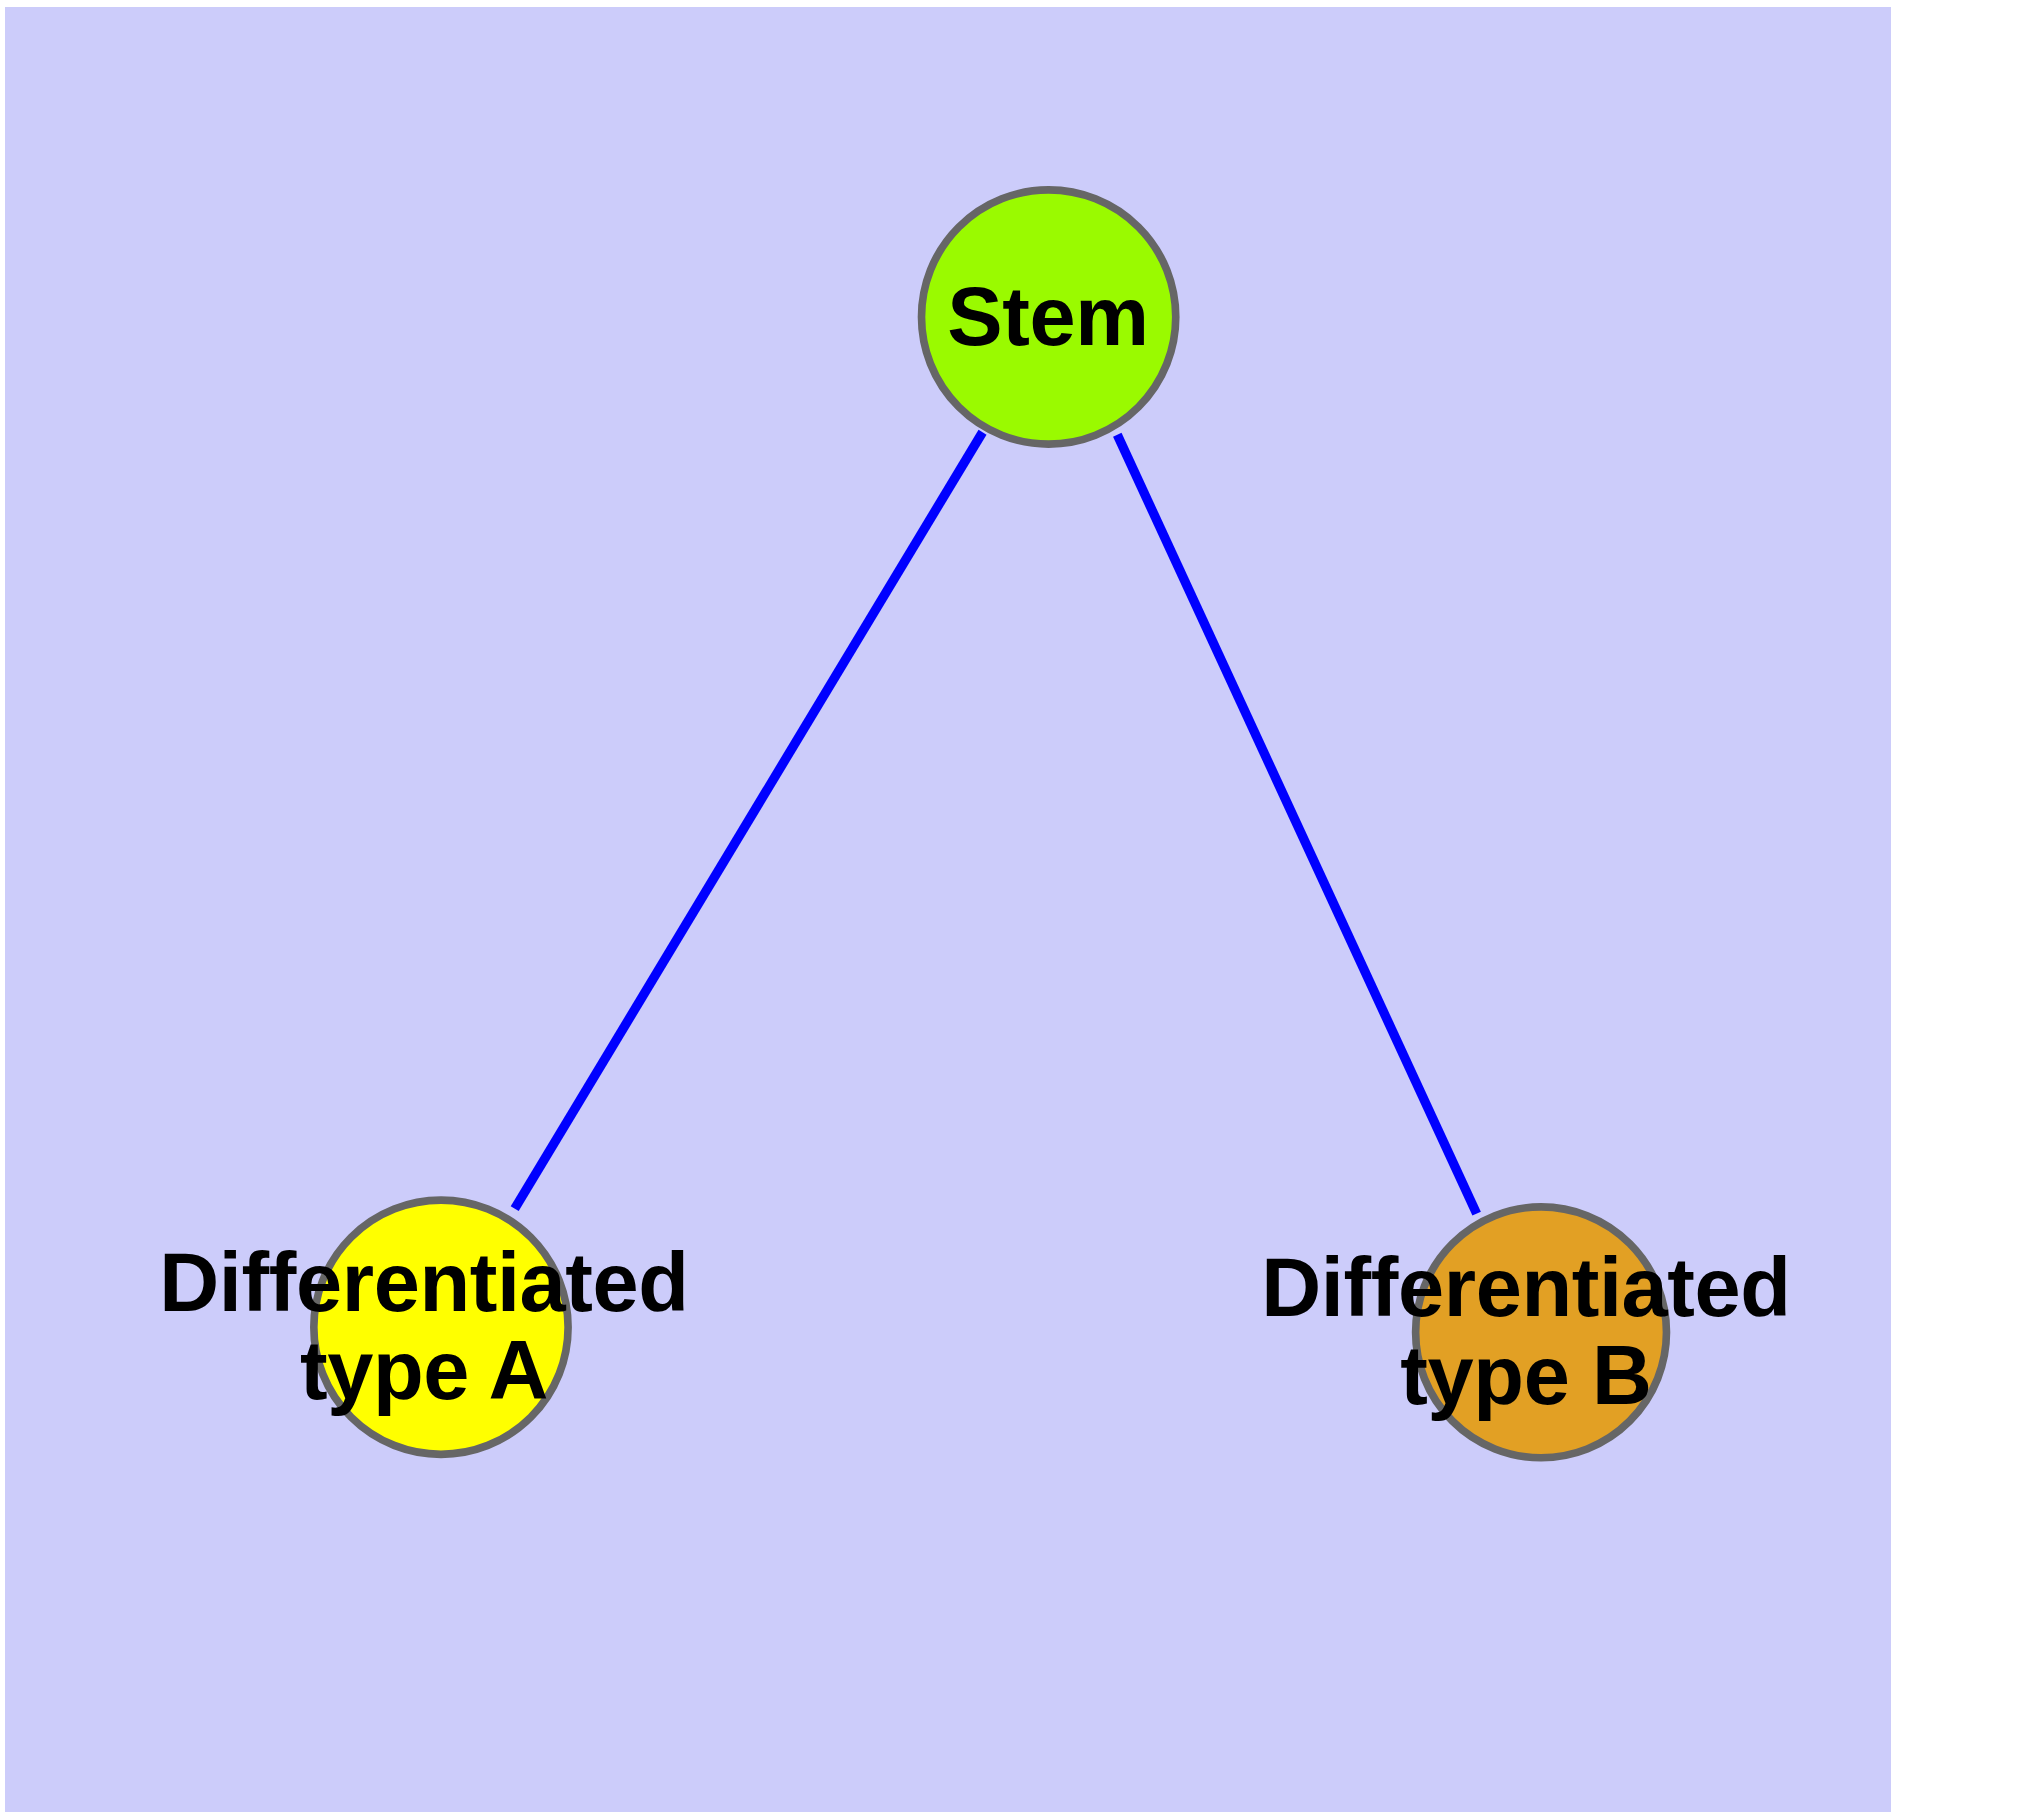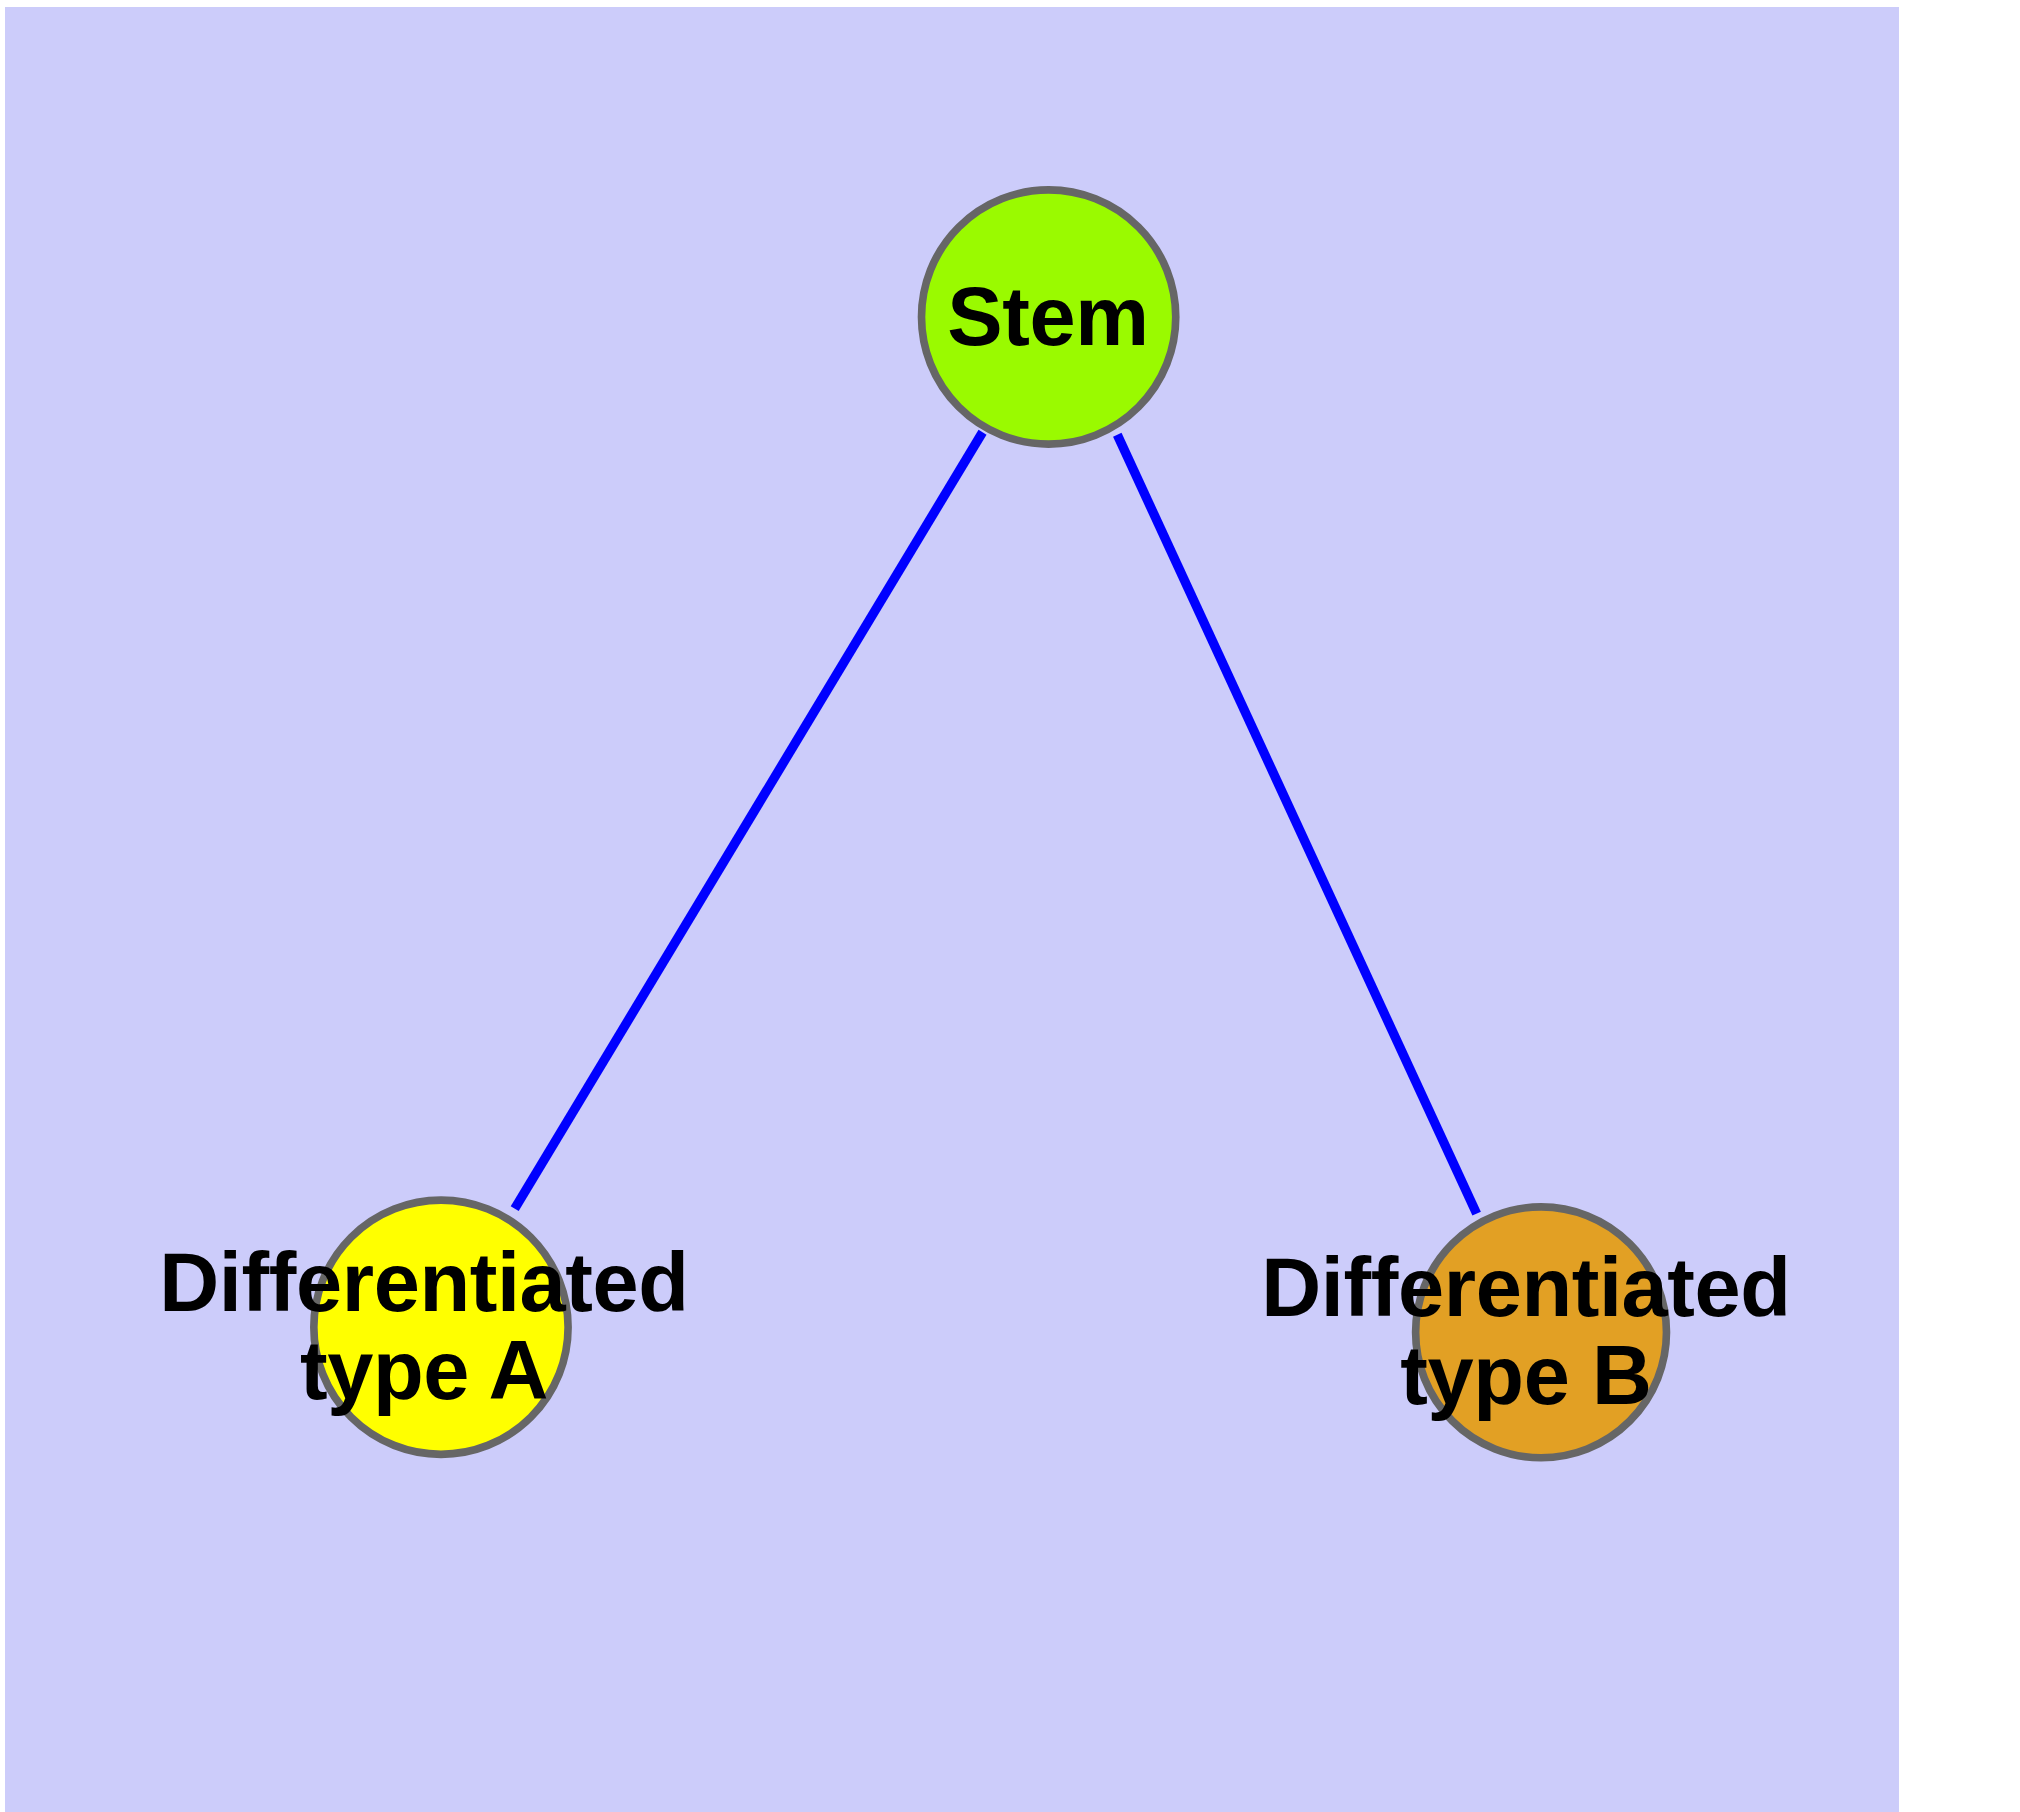--- a/index.html
+++ b/index.html
@@ -8,21 +8,20 @@
     padding: 0;
     background: #ffffff;
   }
   #stage {
     position: relative;
     width: 1891px;
     height: 1812px;
     overflow: hidden;
     background: #ffffff;
     font-family: "Liberation Sans", "DejaVu Sans", sans-serif;
-    padding-left: 8px;
   }
   #canvas-bg {
     position: absolute;
     left: 5.1px;
     top: 6.8px;
     width: 2015px;
     height: 1805px;
     background: #ccccfa;
   }
   svg#graph {

